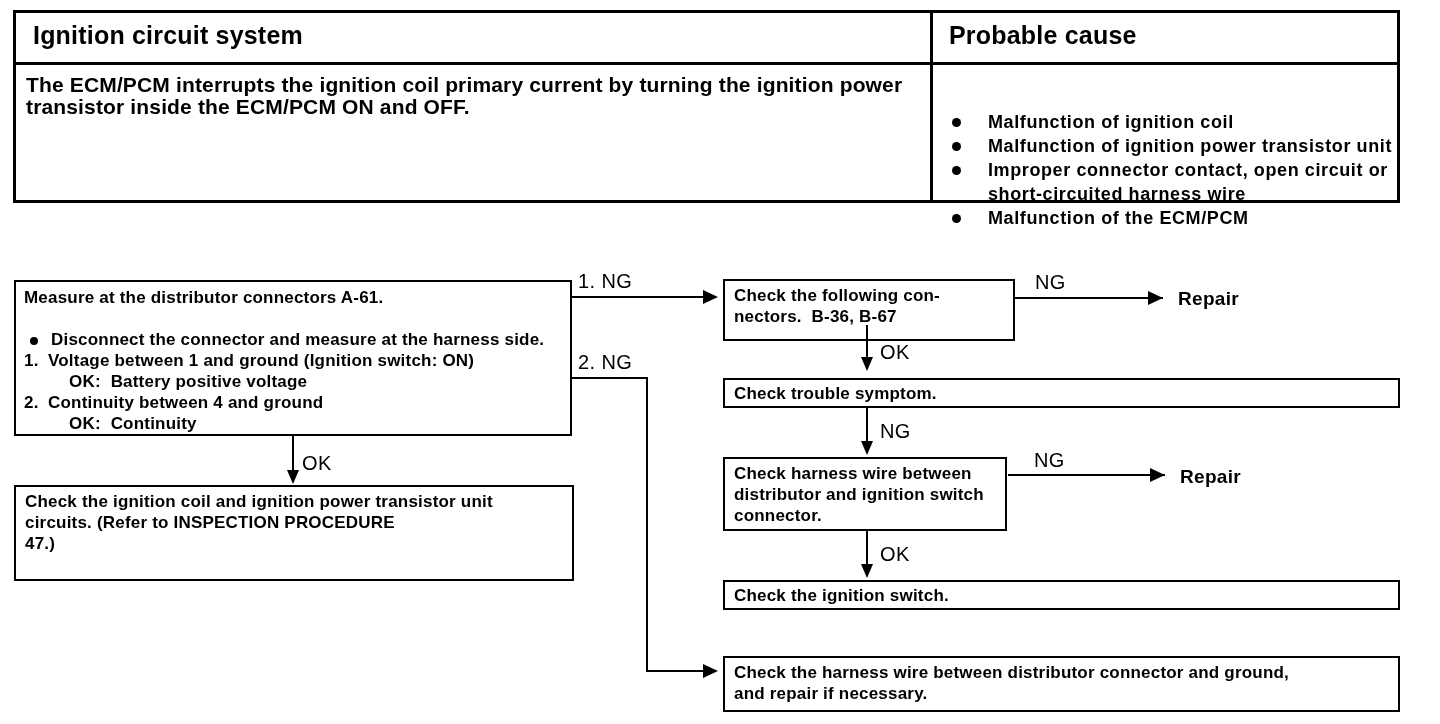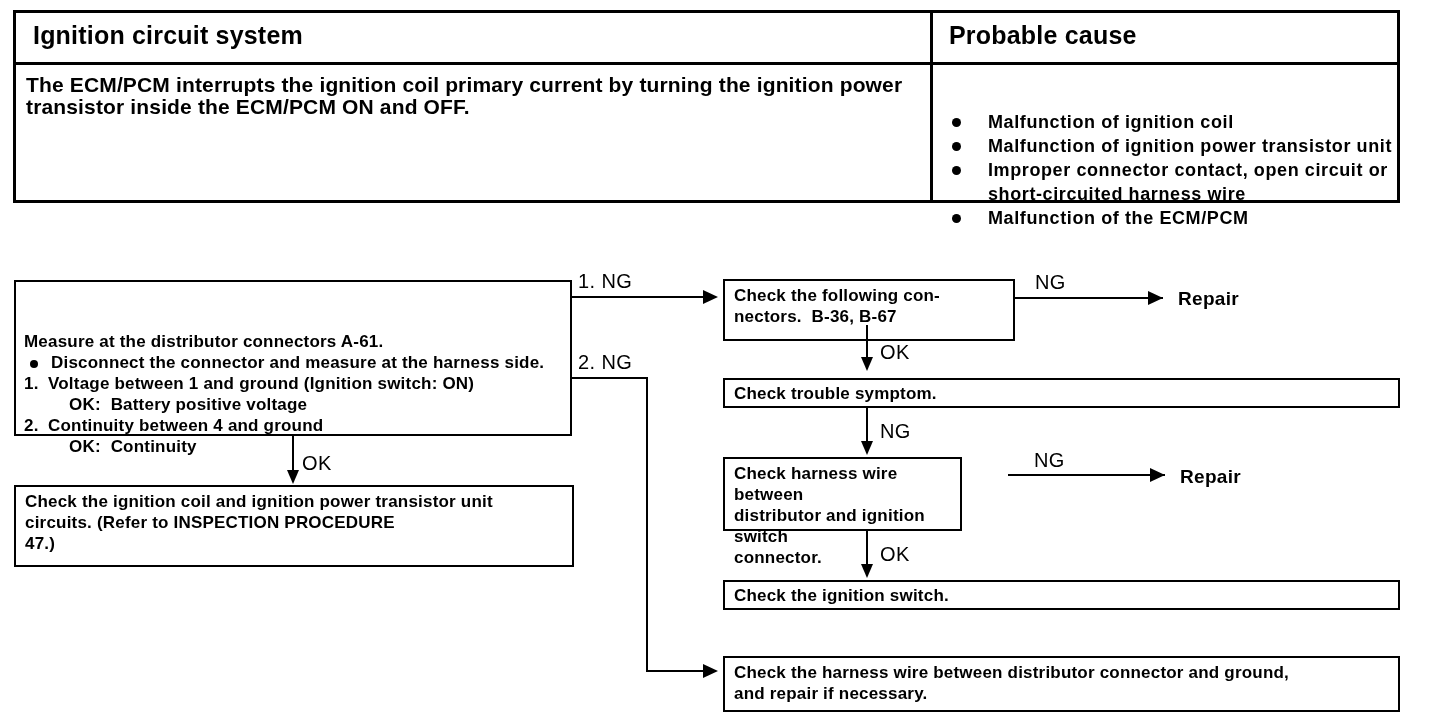--- a/index.html
+++ b/index.html
@@ -100,40 +100,41 @@
     font-weight: bold;
     line-height: 21px;
     letter-spacing: 0.2px;
     padding: 4px 7px 3px 9px;
   }
 
   .box-measure {
     left: 14px; top: 280px; width: 558px; height: 156px;
     padding: 5px 6px 4px 8px;
   }
-  .box-measure .line { white-space: nowrap; margin-top: 44px; }
+  .box-measure .line { white-space: nowrap; }
   .ml-bullet {
     position: relative;
     padding-left: 27px;
+    margin-top: 21px;
   }
   .ml-bullet .bullet {
     position: absolute;
     left: 6px; top: 8px;
     width: 8px; height: 8px;
     background: #000;
     border-radius: 50%;
   }
   .ml-num { position: relative; padding-left: 24px; }
   .ml-num .num { position: absolute; left: 0; top: 0; }
   .ml-ok { padding-left: 45px; }
 
-  .box-coil   { left: 14px; top: 485px; width: 560px; height: 82px; }
+  .box-coil   { left: 14px; top: 485px; width: 560px; height: 96px; }
   .box-conn   { left: 723px; top: 279px; width: 292px; height: 62px; }
   .box-symp   { left: 723px; top: 378px; width: 677px; height: 30px; padding-top: 3px;}
-  .box-harn   { left: 723px; top: 457px; width: 239px; height: 74px; }
+  .box-harn   { left: 723px; top: 457px; width: 284px; height: 74px; }
   .box-switch { left: 723px; top: 580px; width: 677px; height: 30px; padding-top: 3px;}
   .box-ground { left: 723px; top: 656px; width: 677px; height: 56px; }
 
   
   .hline { position: absolute; height: 2px; background: #000; }
   .vline { position: absolute; width: 2px; background: #000; }
 
   .arrow-r {
     position: absolute;
     width: 0; height: 0;

